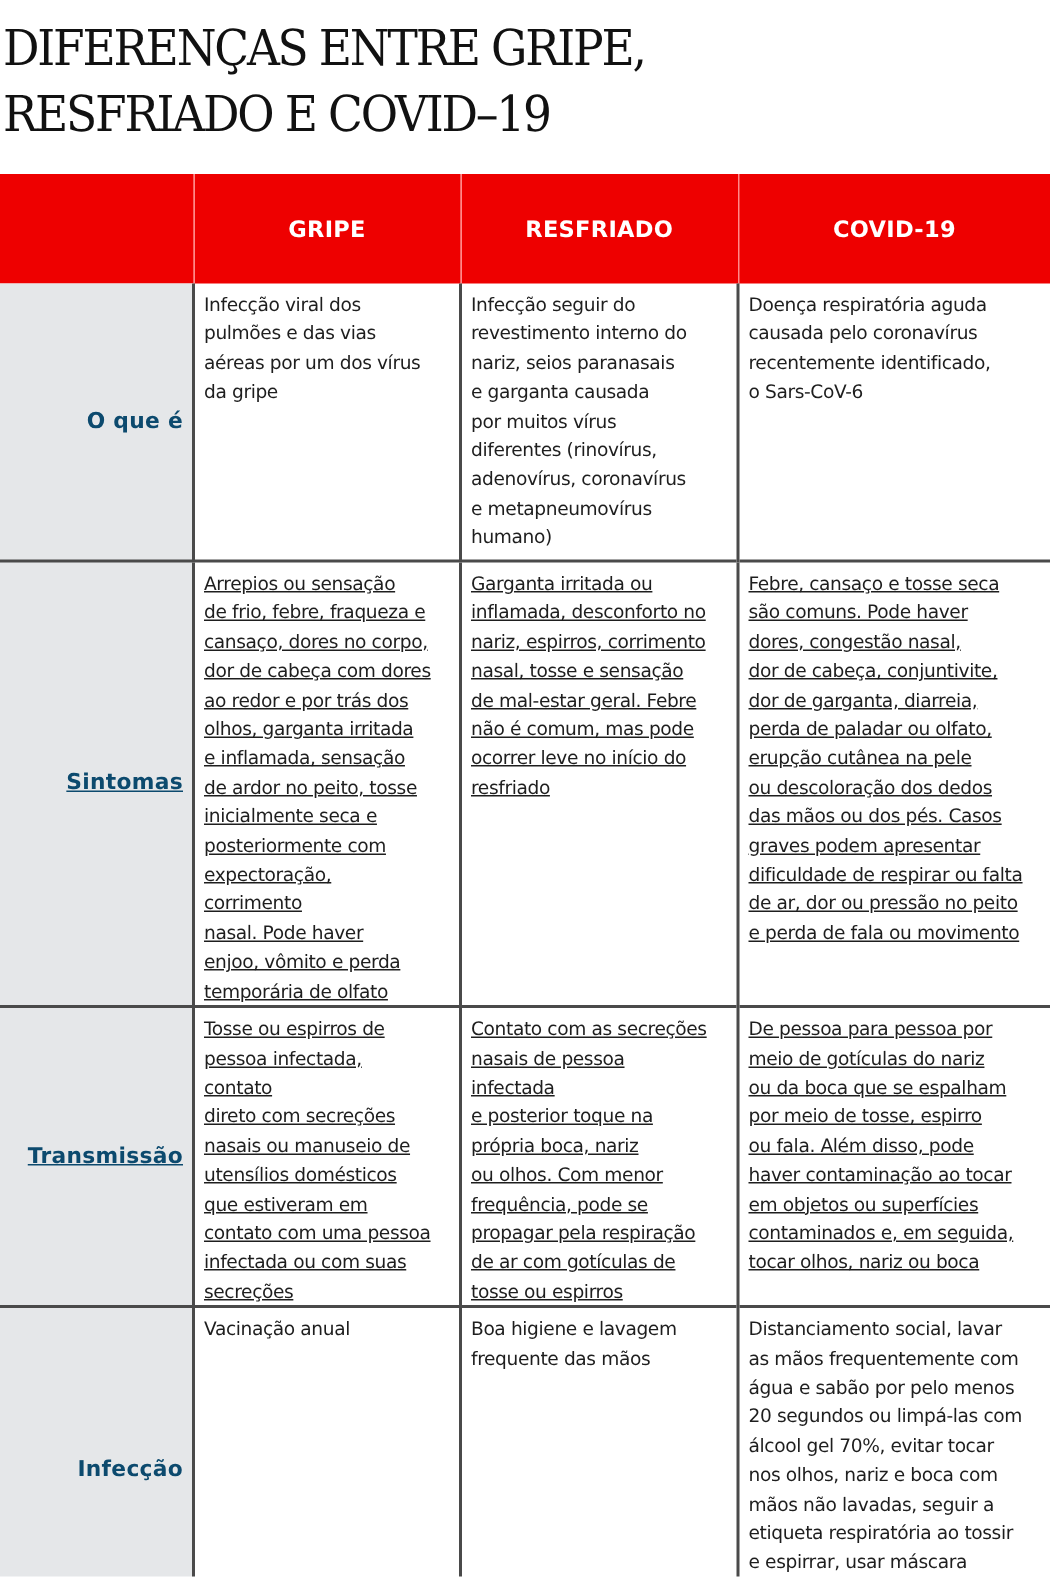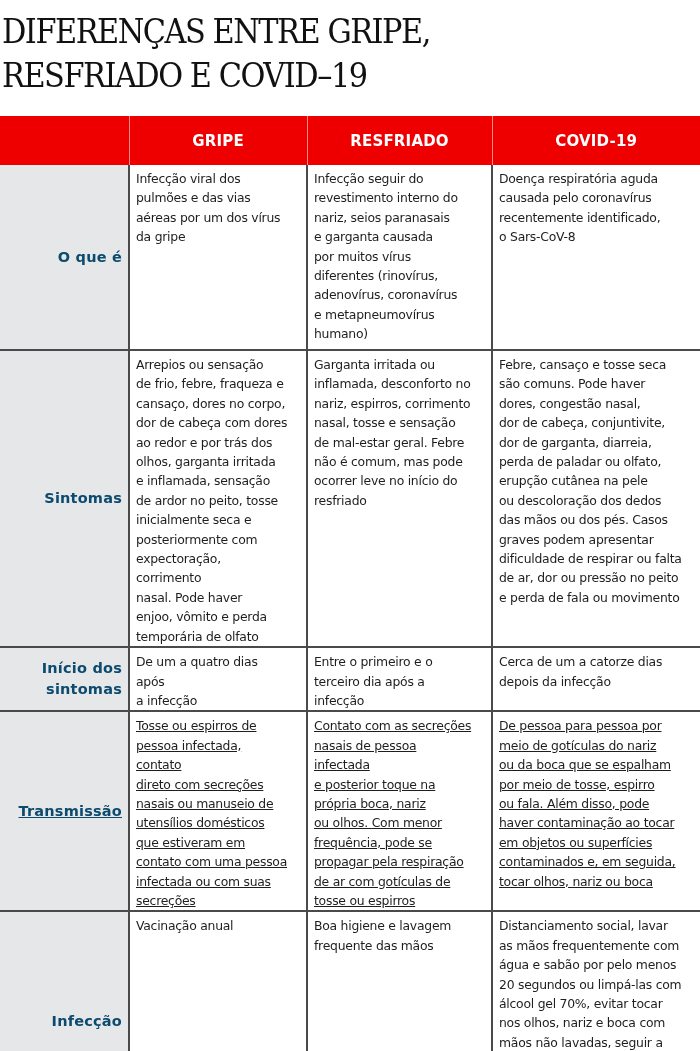--- a/index.html
+++ b/index.html
@@ -15,42 +15,42 @@
     .title span { display: block; }
     table.cmp {
       position: absolute; left: 0; top: 116px;
       width: 700px; border-collapse: collapse; table-layout: fixed;
     }
     col.c0 { width: 129px; }
     col.c1 { width: 178px; }
     col.c2 { width: 185px; }
     col.c3 { width: 208px; }
     thead th {
-      background: #ee0000; color: #ffffff; height: 41px; padding: 4px;
+      background: #ee0000; color: #ffffff; height: 41px; padding: 16px;
       font-family: "DejaVu Sans", sans-serif; font-weight: bold; font-size: 15px;
       letter-spacing: 0.2px; text-align: center; vertical-align: middle;
       border-left: 1px solid #ff8a8a;
     }
     thead th.corner { border-left: none; }
     tbody td {
       border-top: 2px solid #4a4a4a; border-left: 2px solid #4a4a4a;
       vertical-align: top; padding: 4px 17px 0 6px;
       font-size: 12.4px; line-height: 19.4px; letter-spacing: -0.25px; color: #1e1e1e;
       font-family: "DejaVu Sans", sans-serif;
     }
     tbody tr:first-child td { border-top: none; }
     tbody th.rowlabel {
       background: #e5e7e9; border-top: 2px solid #4a4a4a;
       text-align: right; vertical-align: middle; padding: 0 6px 0 4px;
       font-size: 14.5px; line-height: 21px; font-weight: bold; color: #0c4a6e;
       font-family: "DejaVu Sans", sans-serif; letter-spacing: 0.2px;
     }
     tbody tr:first-child th.rowlabel { border-top: none; }
     tr.r-oque td, tr.r-oque th { height: 180px; }
-    tr.r-sint td, tr.r-sint th { height: 274px; }
+    tr.r-sint td, tr.r-sint th { height: 274px; text-decoration: underline; }
     tr.r-inic td, tr.r-inic th { height: 58px; }
     tr.r-trans td, tr.r-trans th { height: 172px; text-decoration: underline; }
     tr.r-prev td, tr.r-prev th { height: 200px; }
     .cell-text { white-space: pre-line; display: block; }
   </style>
 </head>
 <body>
 
 <h1 class="title">
   <span>DIFERENÇAS ENTRE GRIPE,</span>
@@ -91,21 +91,21 @@
 por muitos vírus
 diferentes (rinovírus,
 adenovírus, coronavírus
 e metapneumovírus
 humano)</span>
         </td>
       <td>
           <span class="cell-text">Doença respiratória aguda
 causada pelo coronavírus
 recentemente identificado,
-o Sars-CoV-8</span>
+o Sars-CoV-6</span>
         </td>
     </tr>
     <tr class="r-sint">
       <th class="rowlabel">
           <span class="cell-text">Sintomas</span>
         </th>
       <td>
           <span class="cell-text">Arrepios ou sensação
 de frio, febre, fraqueza e
 cansaço, dores no corpo,
@@ -140,39 +140,20 @@
 perda de paladar ou olfato,
 erupção cutânea na pele
 ou descoloração dos dedos
 das mãos ou dos pés. Casos
 graves podem apresentar
 dificuldade de respirar ou falta
 de ar, dor ou pressão no peito
 e perda de fala ou movimento</span>
         </td>
     </tr>
-    <tr class="r-inic">
-      <th class="rowlabel">
-          <span class="cell-text">Início dos
-sintomas</span>
-        </th>
-      <td>
-          <span class="cell-text">De um a quatro dias após
-a infecção</span>
-        </td>
-      <td>
-          <span class="cell-text">Entre o primeiro e o
-terceiro dia após a
-infecção</span>
-        </td>
-      <td>
-          <span class="cell-text">Cerca de um a catorze dias
-depois da infecção</span>
-        </td>
-    </tr>
     <tr class="r-trans">
       <th class="rowlabel">
           <span class="cell-text">Transmissão</span>
         </th>
       <td>
           <span class="cell-text">Tosse ou espirros de
 pessoa infectada, contato
 direto com secreções
 nasais ou manuseio de
 utensílios domésticos

